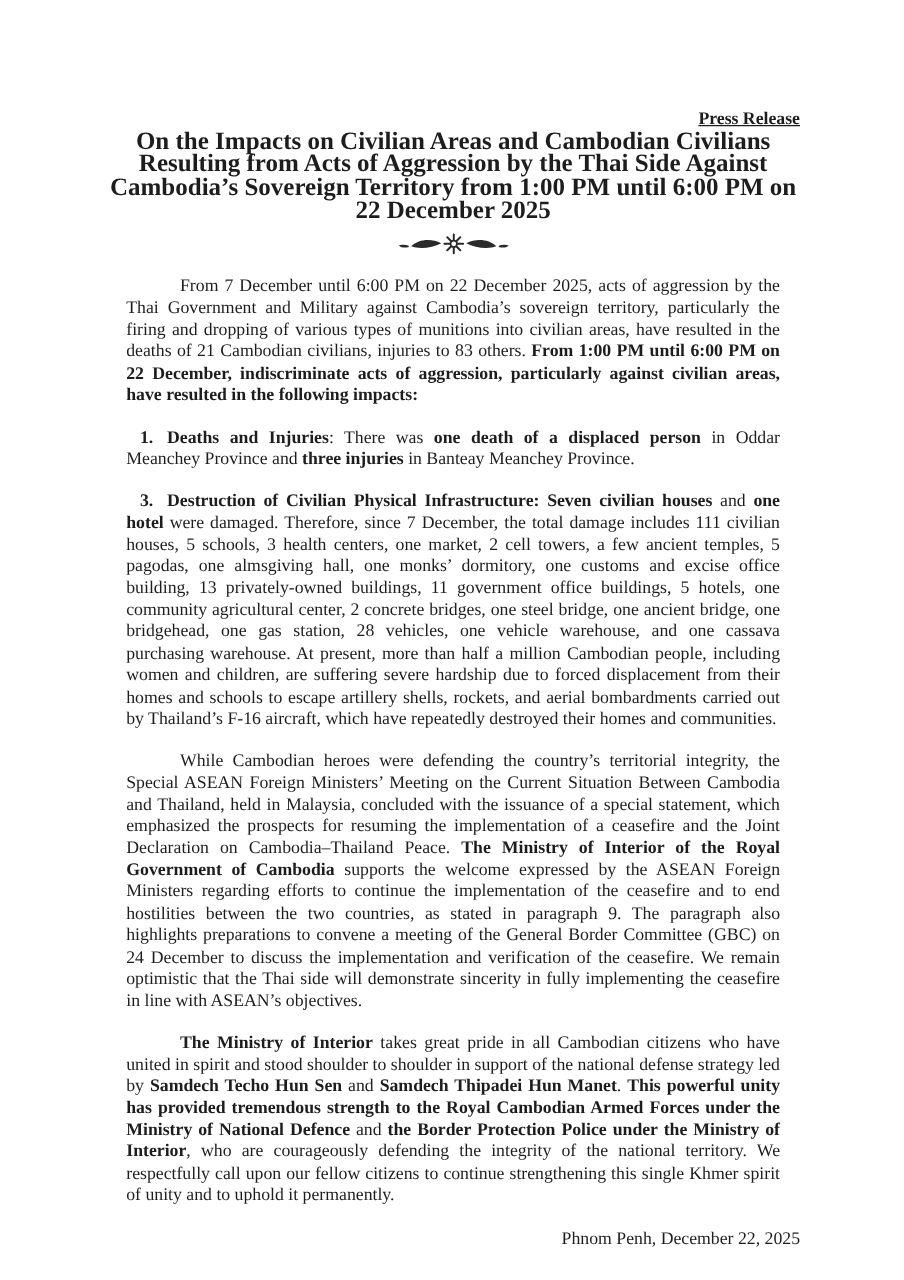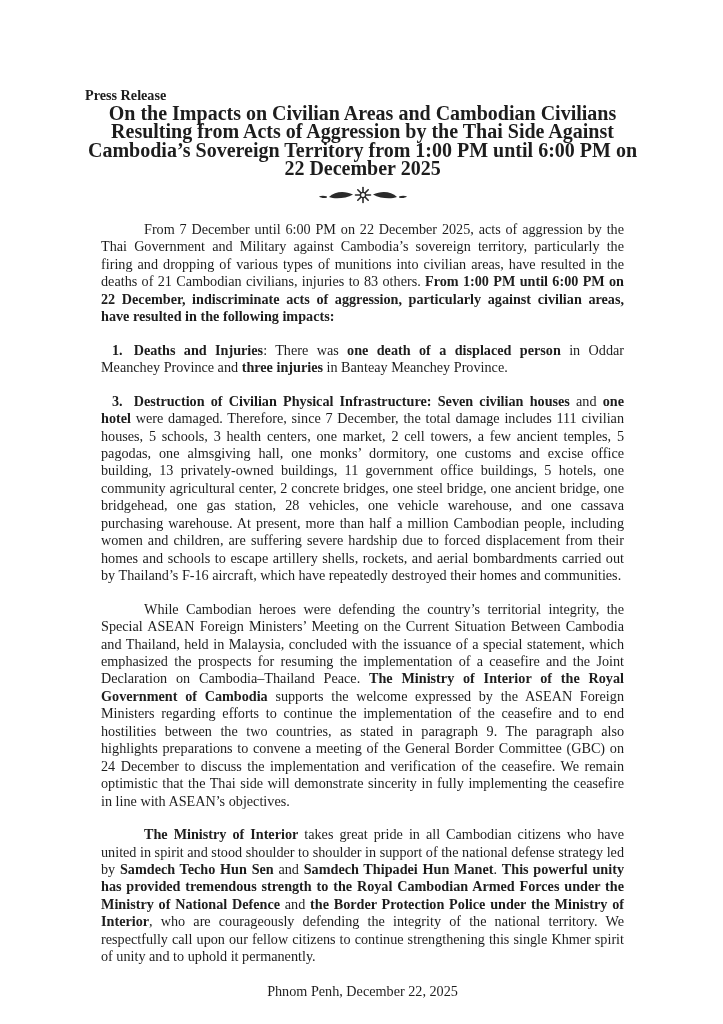--- a/index.html
+++ b/index.html
@@ -10,23 +10,24 @@
     color: #1d1d1d;
     overflow: hidden;
   }
   .page {
     box-sizing: border-box;
     width: 723px; height: 1024px;
     padding: 86px 83px 0 85px;
   }
   .kicker {
     font-weight: bold;
-    text-align: left;
+    text-align: right;
     font-size: 14.2px;
     line-height: 18.2px;
+    text-decoration: underline;
   }
   .doc-title {
     font-weight: bold;
     text-align: center;
     font-size: 20px;
     line-height: 18.2px;
     margin: 0;
   }
   .ornament {
     text-align: center;
@@ -38,21 +39,21 @@
   .para {
     margin: 16px;
     text-align: justify;
     text-indent: 43px;
   }
   .para.list-item { text-indent: 11px; }
   .num { margin-right: 11px; }
   b { font-weight: bold; }
   .dateline {
     margin-top: 17px;
-    text-align: center;
+    text-align: right;
     font-size: 14.2px;
     line-height: 17.45px;
   }
 </style>
 </head>
 <body>
 
 <div class="page">
 
   <header>

